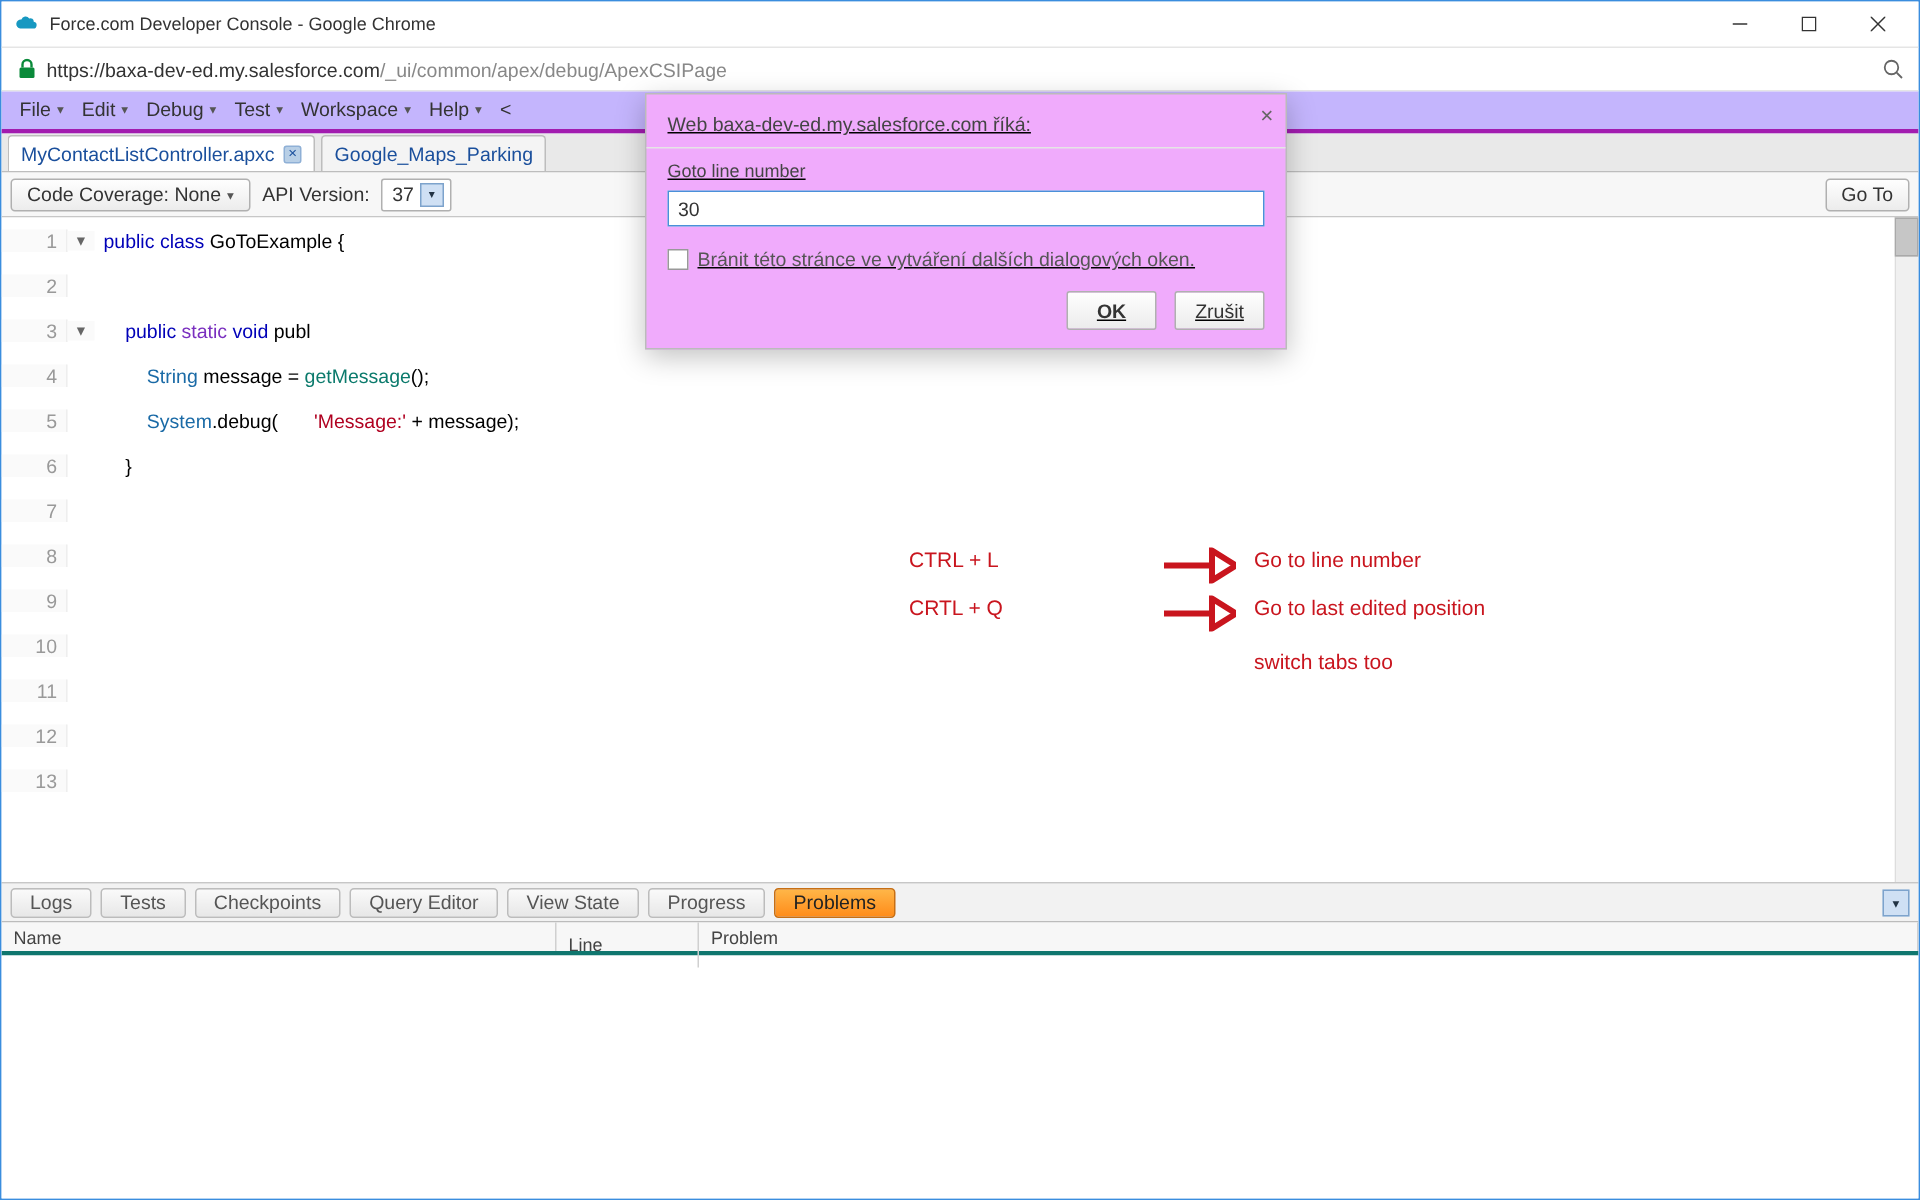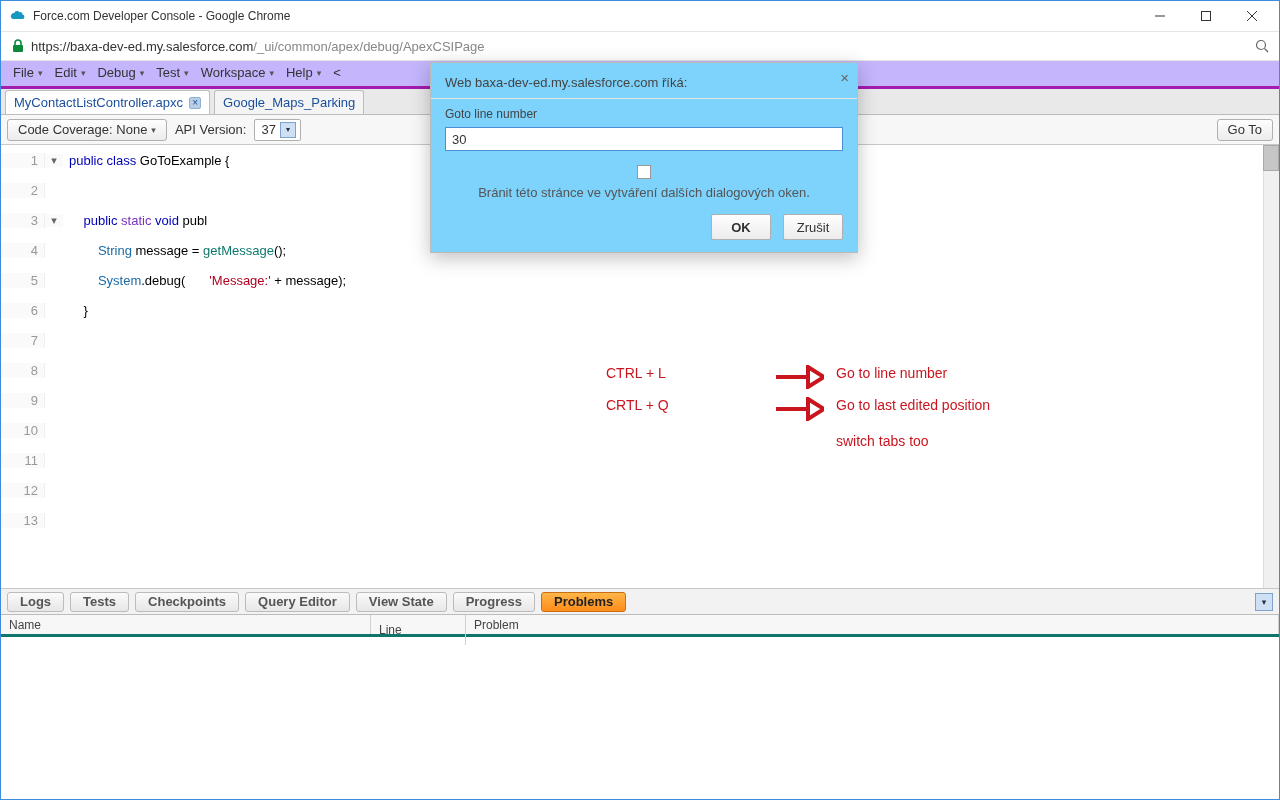--- a/index.html
+++ b/index.html
@@ -49,40 +49,40 @@
   .gutter-fold { width:18px; text-align:center; color:#666; background:#fafafa; font-size:11px;}
   .codetxt { white-space:pre; padding-left:6px; }
   .kw1 { color:#0000b8; }
   .kw2 { color:#7a2fbf; }
   .typ { color:#1a6aa6; }
   .meth { color:#0b7a6c; }
   .str { color:#b00020;margin-left:24px; }
 
   
   .bottombar { height: 26px; display:flex; align-items:center; padding: 0 6px; background:#f2f2f2; border-bottom:1px solid #bcbcbc; gap:6px; }
-  .btab { height:20px; padding:0 12px; background:linear-gradient(#fafafa,#e7e7e7); border:1px solid #bcbcbc; border-radius:3px; color:#555; font-weight:bold; font-size:12px; display:flex; align-items:center; }
+  .btab { height:20px; padding:0 12px; background:linear-gradient(#fafafa,#e7e7e7); border:1px solid #bcbcbc; border-radius:3px; color:#555; font-weight:normal; font-size:12px; display:flex; align-items:center; }
   .btab.active { background:linear-gradient(#ffb648,#ff8c1a); color:#222; border-color:#c76f14; }
   .coll { margin-left:auto; width:18px; height:18px; background:#cfe0f4; border:1px solid #7da3cc; display:flex; align-items:center; justify-content:center; font-size:9px; color:#234; }
 
   
   .tablehead { height:22px; display:flex; background:#f7f7f7; border-bottom:3px solid #0f766e; }
   .th { border-right:1px solid #d0d0d0; padding:3px 8px; color:#444; font-size:12px; }
   .th.name { flex:0 0 370px; }
   .th.line { flex:0 0 95px; }
   .th.problem { flex:1; }
   .tablebody { height: calc(210px - 26px - 22px); background:#fff; }
 
   
-  .dialog { position:absolute; left:430px; top:62px; width:428px; background:#7dd3fc; border:1px solid #bbb; box-shadow:0 5px 18px rgba(0,0,0,0.25); }
+  .dialog { position:absolute; left:430px; top:62px; width:428px; background:#f0abfc; border:1px solid #bbb; box-shadow:0 5px 18px rgba(0,0,0,0.25);text-decoration:underline; }
   .dlg-head { padding:12px 14px 8px; color:#444; border-bottom:1px solid #e5e5e5; position:relative; }
   .dlg-close { position:absolute; right:8px; top:6px; color:#666; font-size:15px; }
   .dlg-body { padding:8px 14px 6px; }
   .dlg-label { color:#444; font-size:12px; margin-bottom:6px; }
   .dlg-input { width:100%; height:24px; border:1px solid #4a90d9; padding:2px 6px; color:#333; font-size:13px; outline:none; }
-  .dlg-chkrow { display:flex; align-items:center; gap:6px; padding:8px 14px 4px; color:#555; font-size:12px;flex-direction:column; }
+  .dlg-chkrow { display:flex; align-items:center; gap:6px; padding:8px 14px 4px; color:#555; font-size:12px; }
   .chk { width:14px; height:14px; border:1px solid #999; background:#fff; }
   .dlg-foot { display:flex; justify-content:flex-end; gap:12px; padding:10px 14px 12px; }
   .dbtn { min-width:60px; height:26px; background:linear-gradient(#fefefe,#ececec); border:1px solid #b0b0b0; border-radius:2px; color:#333; display:flex; align-items:center; justify-content:center; font-size:13px; }
   .dbtn.ok { font-weight:bold; }
 
   
   .ann { position:absolute; color:#c9151e; font-weight:400; font-size:14px; font-family:Arial, sans-serif; }
   .arrow { position:absolute; }
 </style>
 </head>

